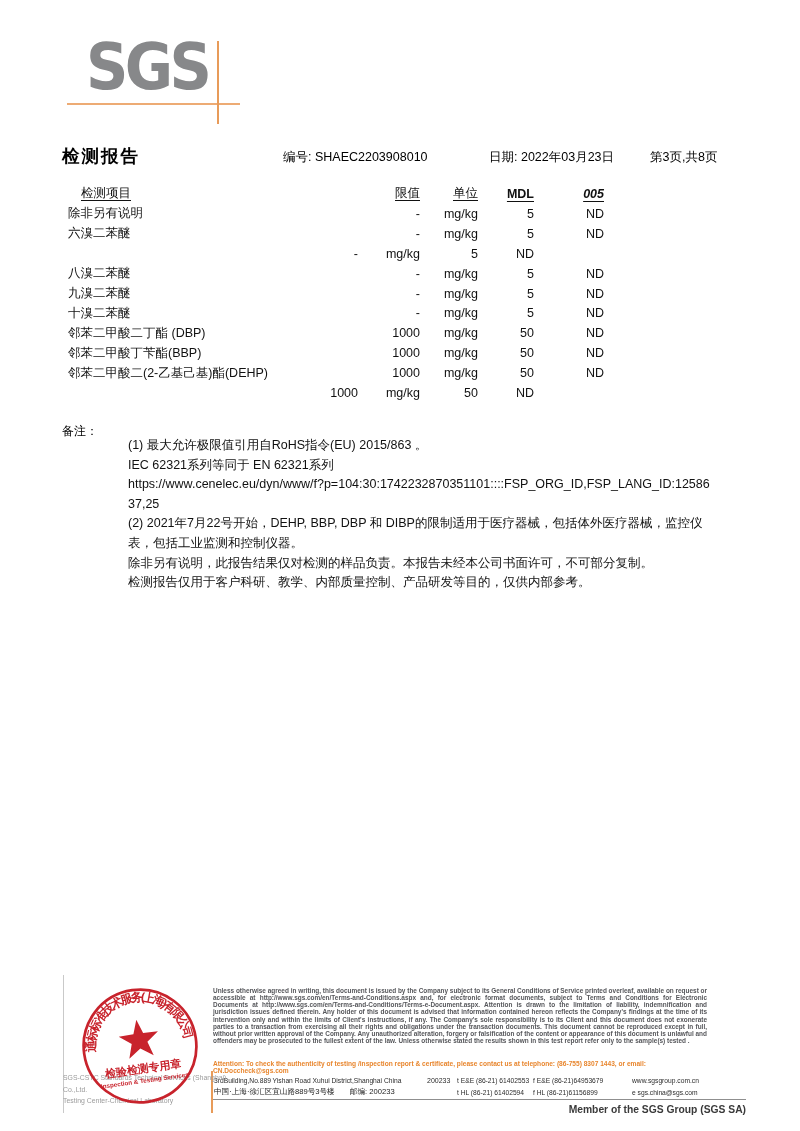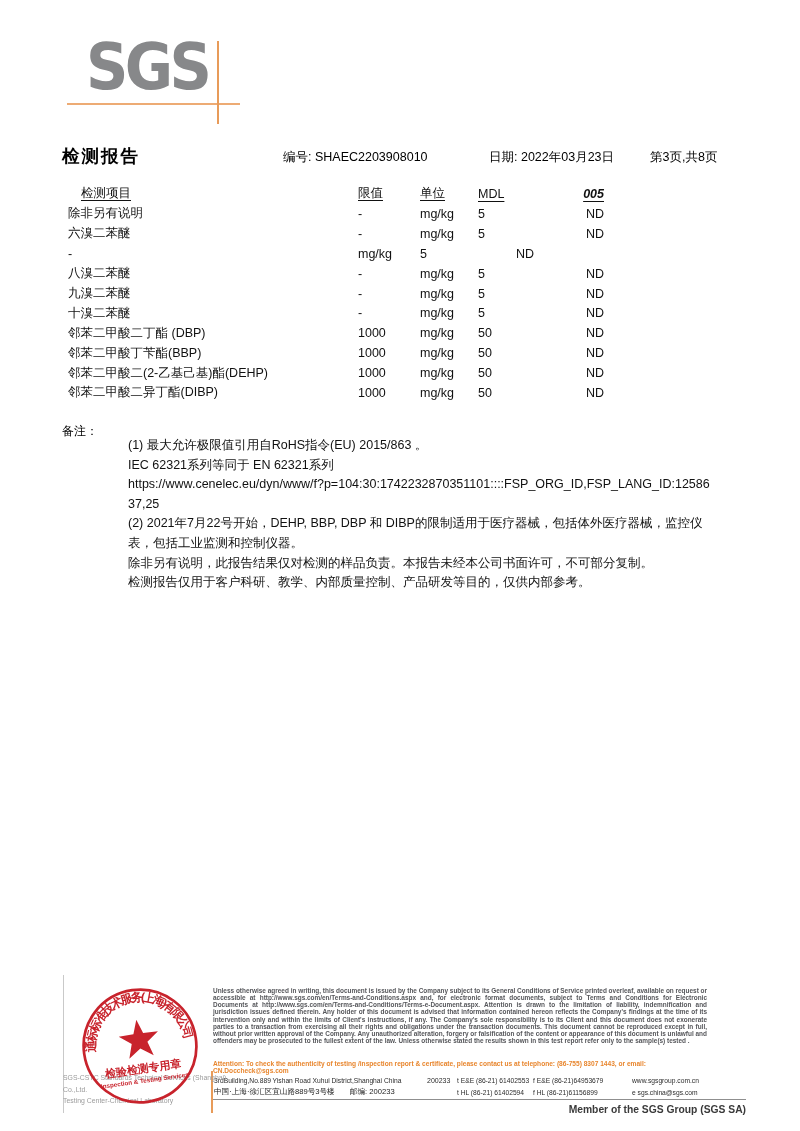--- a/index.html
+++ b/index.html
@@ -18,27 +18,27 @@
   .report-title { position:absolute; left:62px; top:144px; font-size:17.5px; font-weight:bold;
     color:#000; letter-spacing:2px; }
   .hdr-no   { position:absolute; left:283px; top:149px; font-size:12.5px; color:#000; }
   .hdr-date { position:absolute; left:489px; top:149px; font-size:12.5px; color:#000; }
   .hdr-page { position:absolute; left:650px; top:149px; font-size:12.5px; color:#000; }
 
   
   .rtable { position:absolute; left:68px; top:183px; width:540px; font-size:12.5px; color:#111; }
   .trow { display:grid; grid-template-columns:290px 62px 58px 56px 70px; height:19.9px; align-items:center; }
   .trow .c-item { text-align:left; }
-  .trow .c-limit,.trow .c-unit,.trow .c-mdl { text-align:left; }
+  .trow .c-limit,.trow .c-unit,.trow .c-mdl { text-align:right; }
   .trow .c-res { text-align:right; padding-left:14px; }
   .thead { height:21px; }
   .thead span { text-decoration:underline; text-underline-offset:3px; }
   .thead .c-item { padding-left:13px; }
   .thead .c-sample { font-style:italic; font-weight:bold; }
-  .thead .c-mdlh { font-weight:normal; }
+  .thead .c-mdlh { font-weight:bold; }
 
   
   .remarks-label { position:absolute; left:62px; top:423px; font-size:12px; color:#000; }
   .remarks { position:absolute; left:128px; top:436px; width:600px; font-size:12.5px;
     line-height:19.6px; color:#111; }
 
   
   .f-vgray  { position:absolute; left:63px;  top:975px;  width:1px; height:138px; background:#c9c9c9; }
   .f-vline  { position:absolute; left:211px; top:1071px; width:2px; height:42px;  background:#e89b59; }
   .f-hline  { position:absolute; left:213px; top:1099px; width:533px; height:1px; background:#8f8f8f; }
@@ -145,21 +145,20 @@
       <span class="c-res">ND</span>
     </div>
     <div class="trow">
       <span class="c-item">邻苯二甲酸二(2-乙基己基)酯(DEHP)</span>
       <span class="c-limit">1000</span>
       <span class="c-unit">mg/kg</span>
       <span class="c-mdl">50</span>
       <span class="c-res">ND</span>
     </div>
     <div class="trow">
-      <span class="c-item">邻苯二甲酸二异丁酯(DIBP)</span>
       <span class="c-limit">1000</span>
       <span class="c-unit">mg/kg</span>
       <span class="c-mdl">50</span>
       <span class="c-res">ND</span>
     </div>
   </div>
 
   <div class="remarks-label">备注：</div>
   <div class="remarks">
     <div>(1) 最大允许极限值引用自RoHS指令(EU) 2015/863 。</div>

